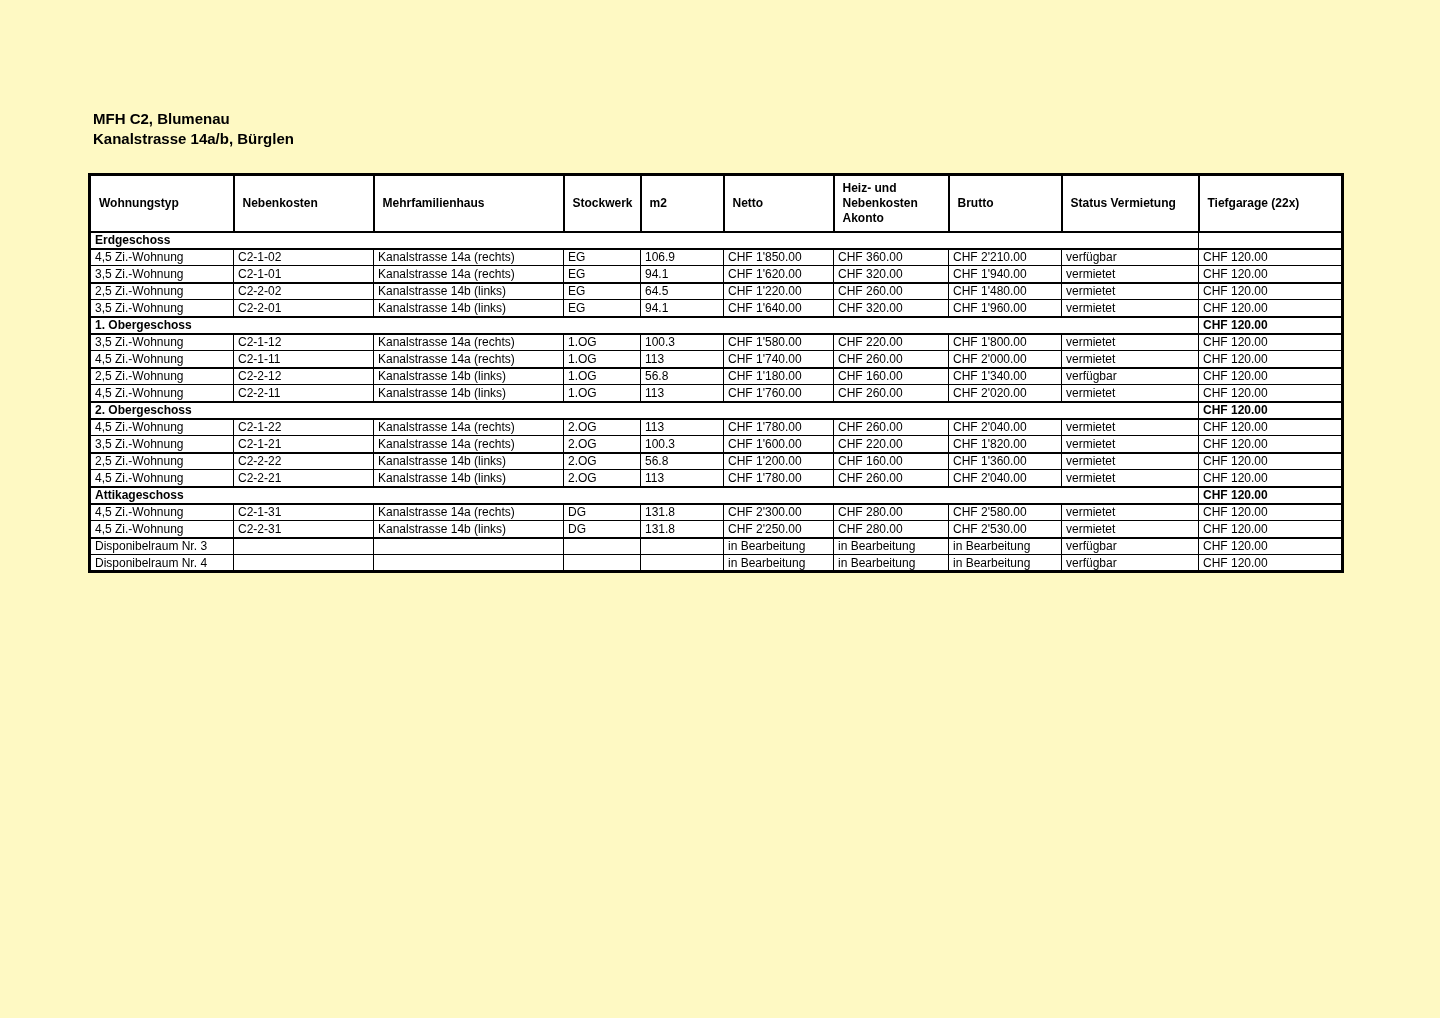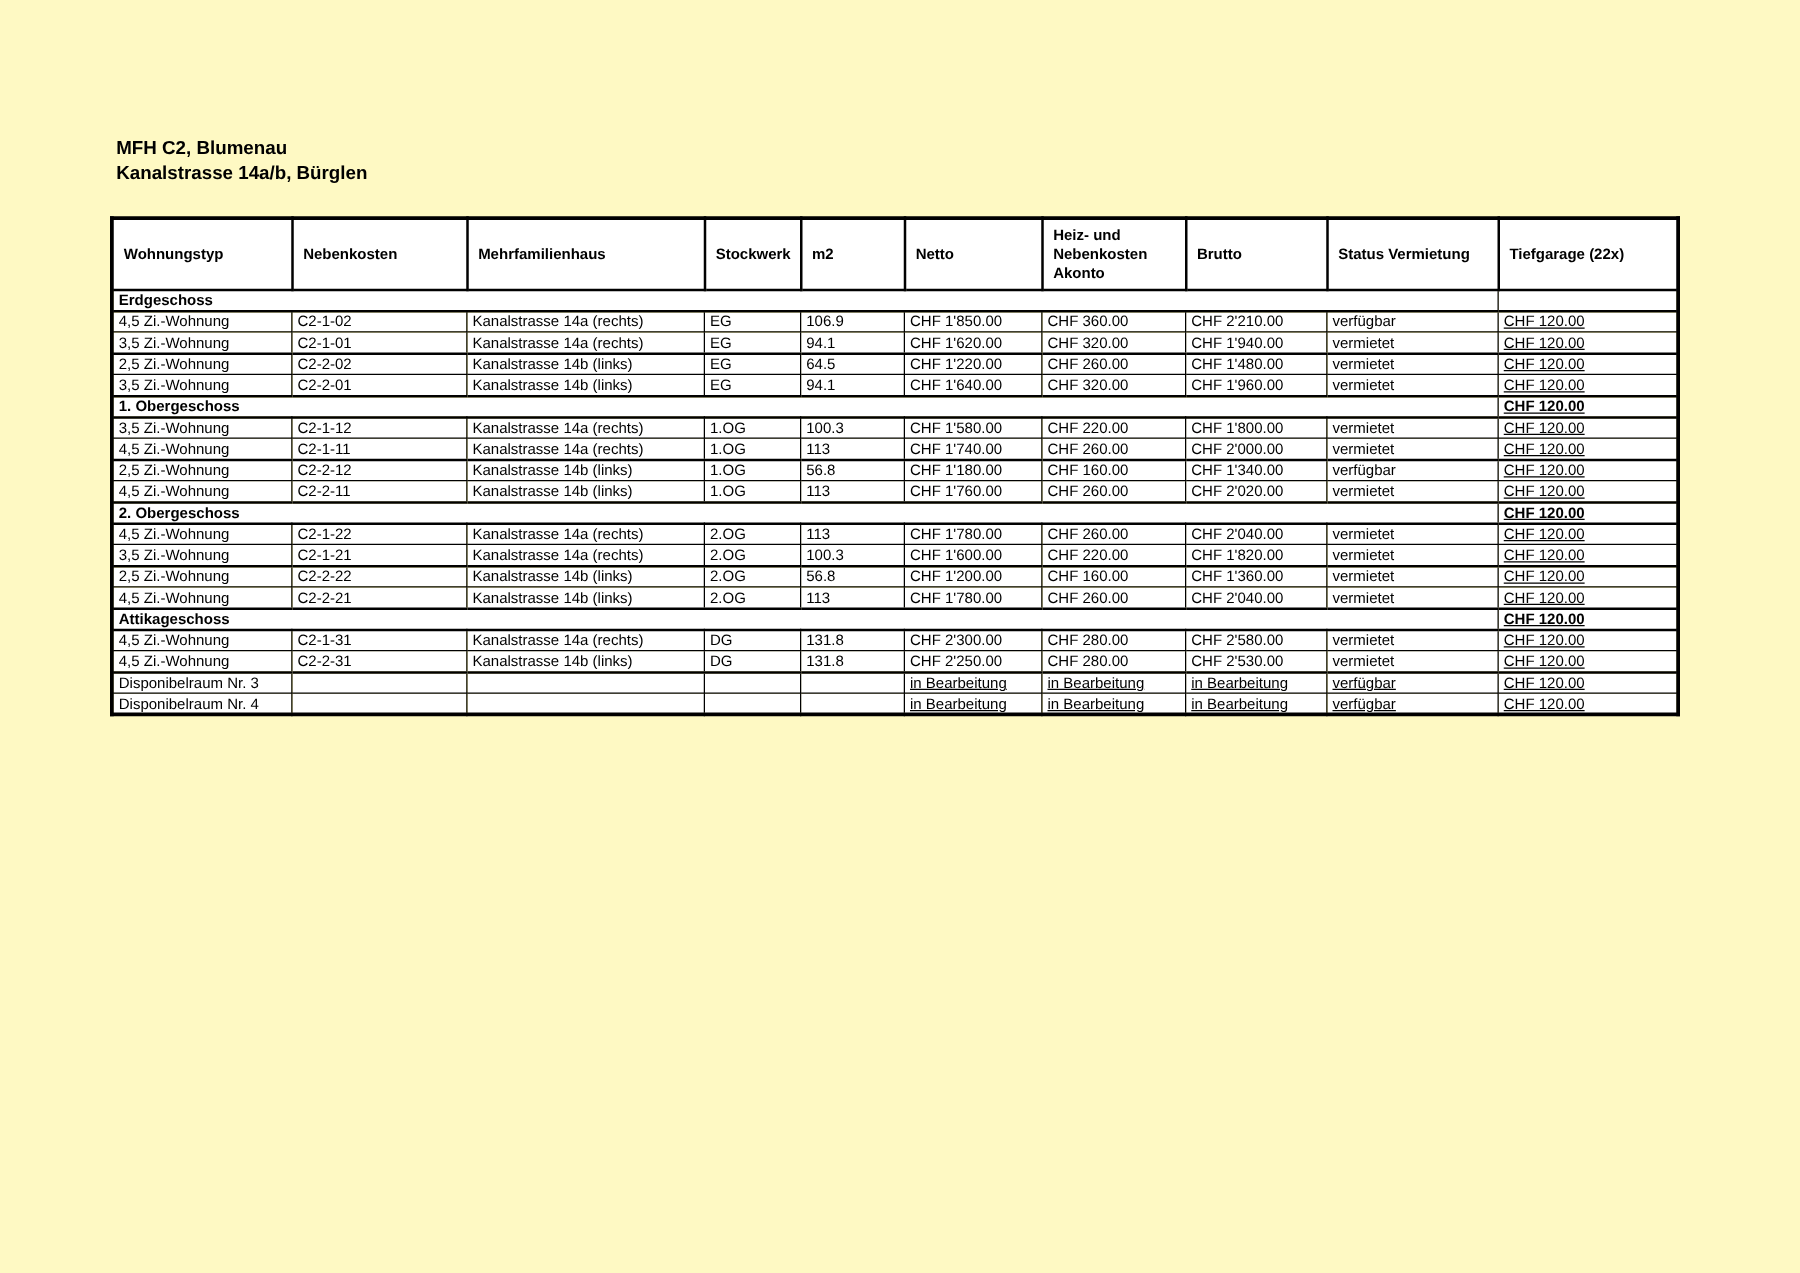--- a/index.html
+++ b/index.html
@@ -58,21 +58,21 @@
     background: #ffffff;
   }
   tr.section-row td {
     border-top: 2px solid #fca5a5;
     border-bottom: 2px solid #000;
     font-weight: bold;
   }
   tr.pair-end td { border-bottom-width: 2px; }
   td.c5, td.c6, td.c7, td.c9,
   th.c5, th.c6, th.c7, th.c9 { border-left-width: 2px; }
-  td.gray      { background: var(--cell-gray, #EBEBEB); text-decoration: underline; }
+  td.gray      { background: var(--cell-gray, #EBEBEB); }
   td.hl-yellow { background: var(--hl-yellow, #F5E8C2); }
   td.hl-blue   { background: var(--hl-blue, #DBE8F2); }
 </style>
 </head>
 <body>
 
 <div class="page">
   <div class="doc-title">
     <div>MFH C2, Blumenau</div>
     <div>Kanalstrasse 14a/b, Bürglen</div>

